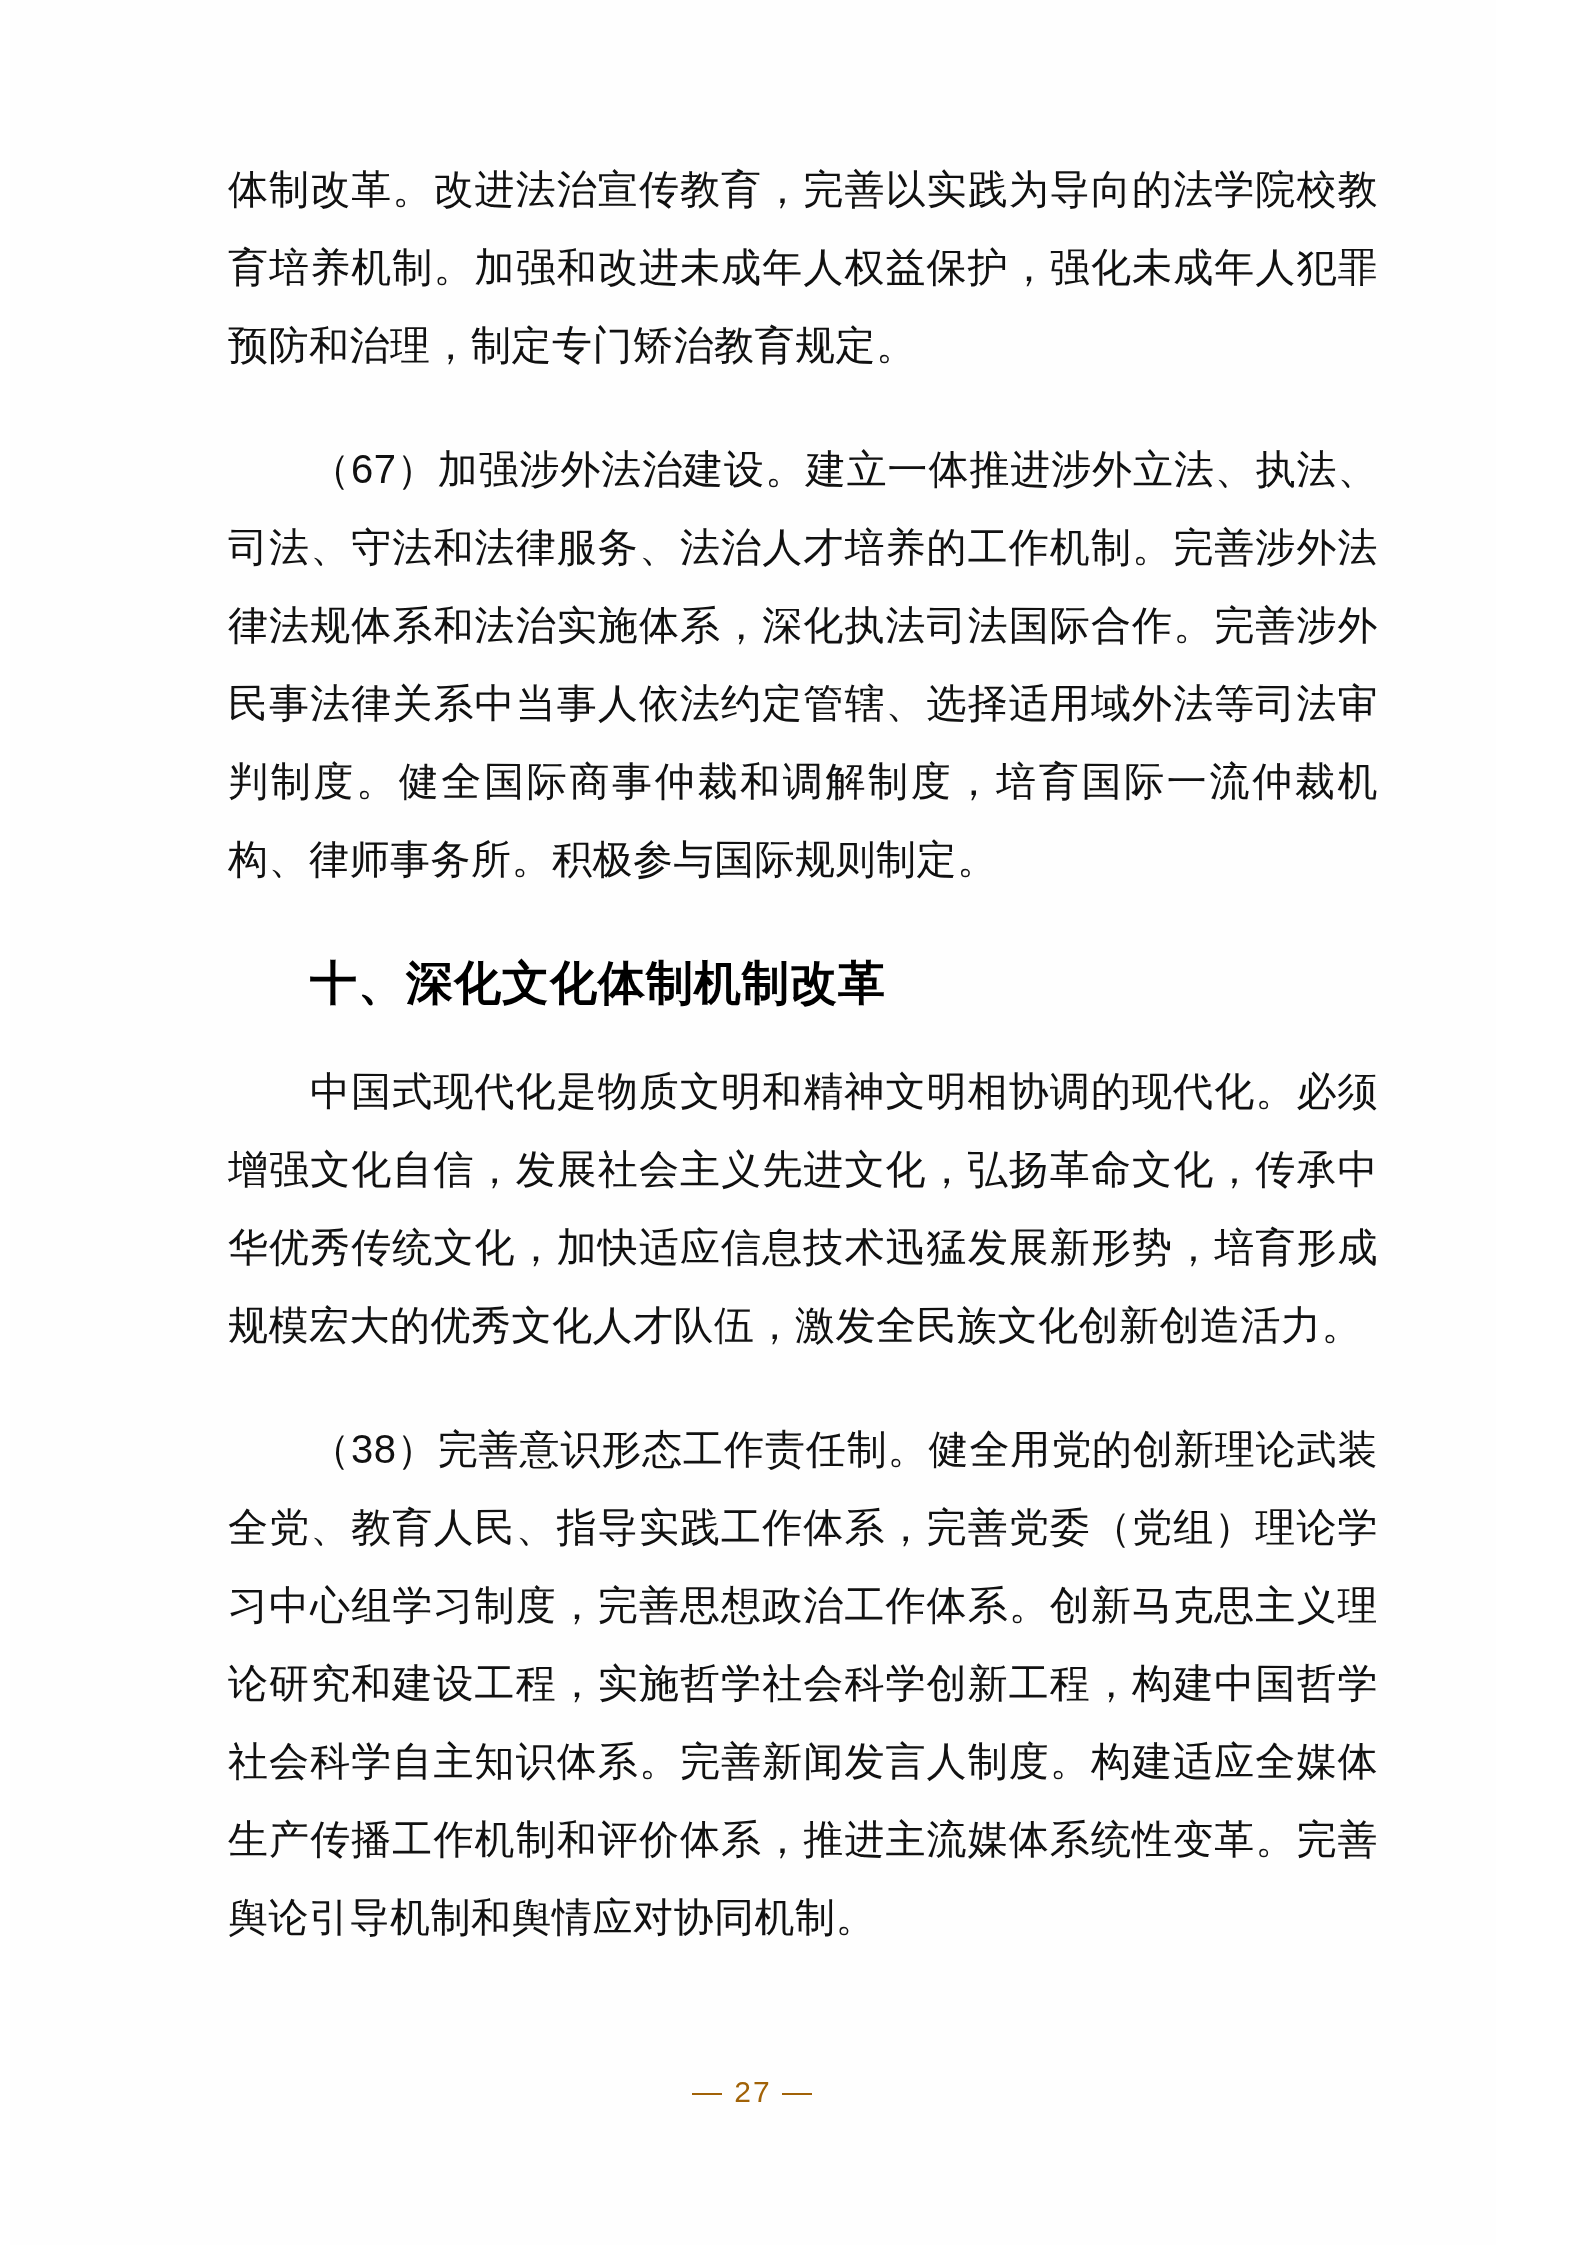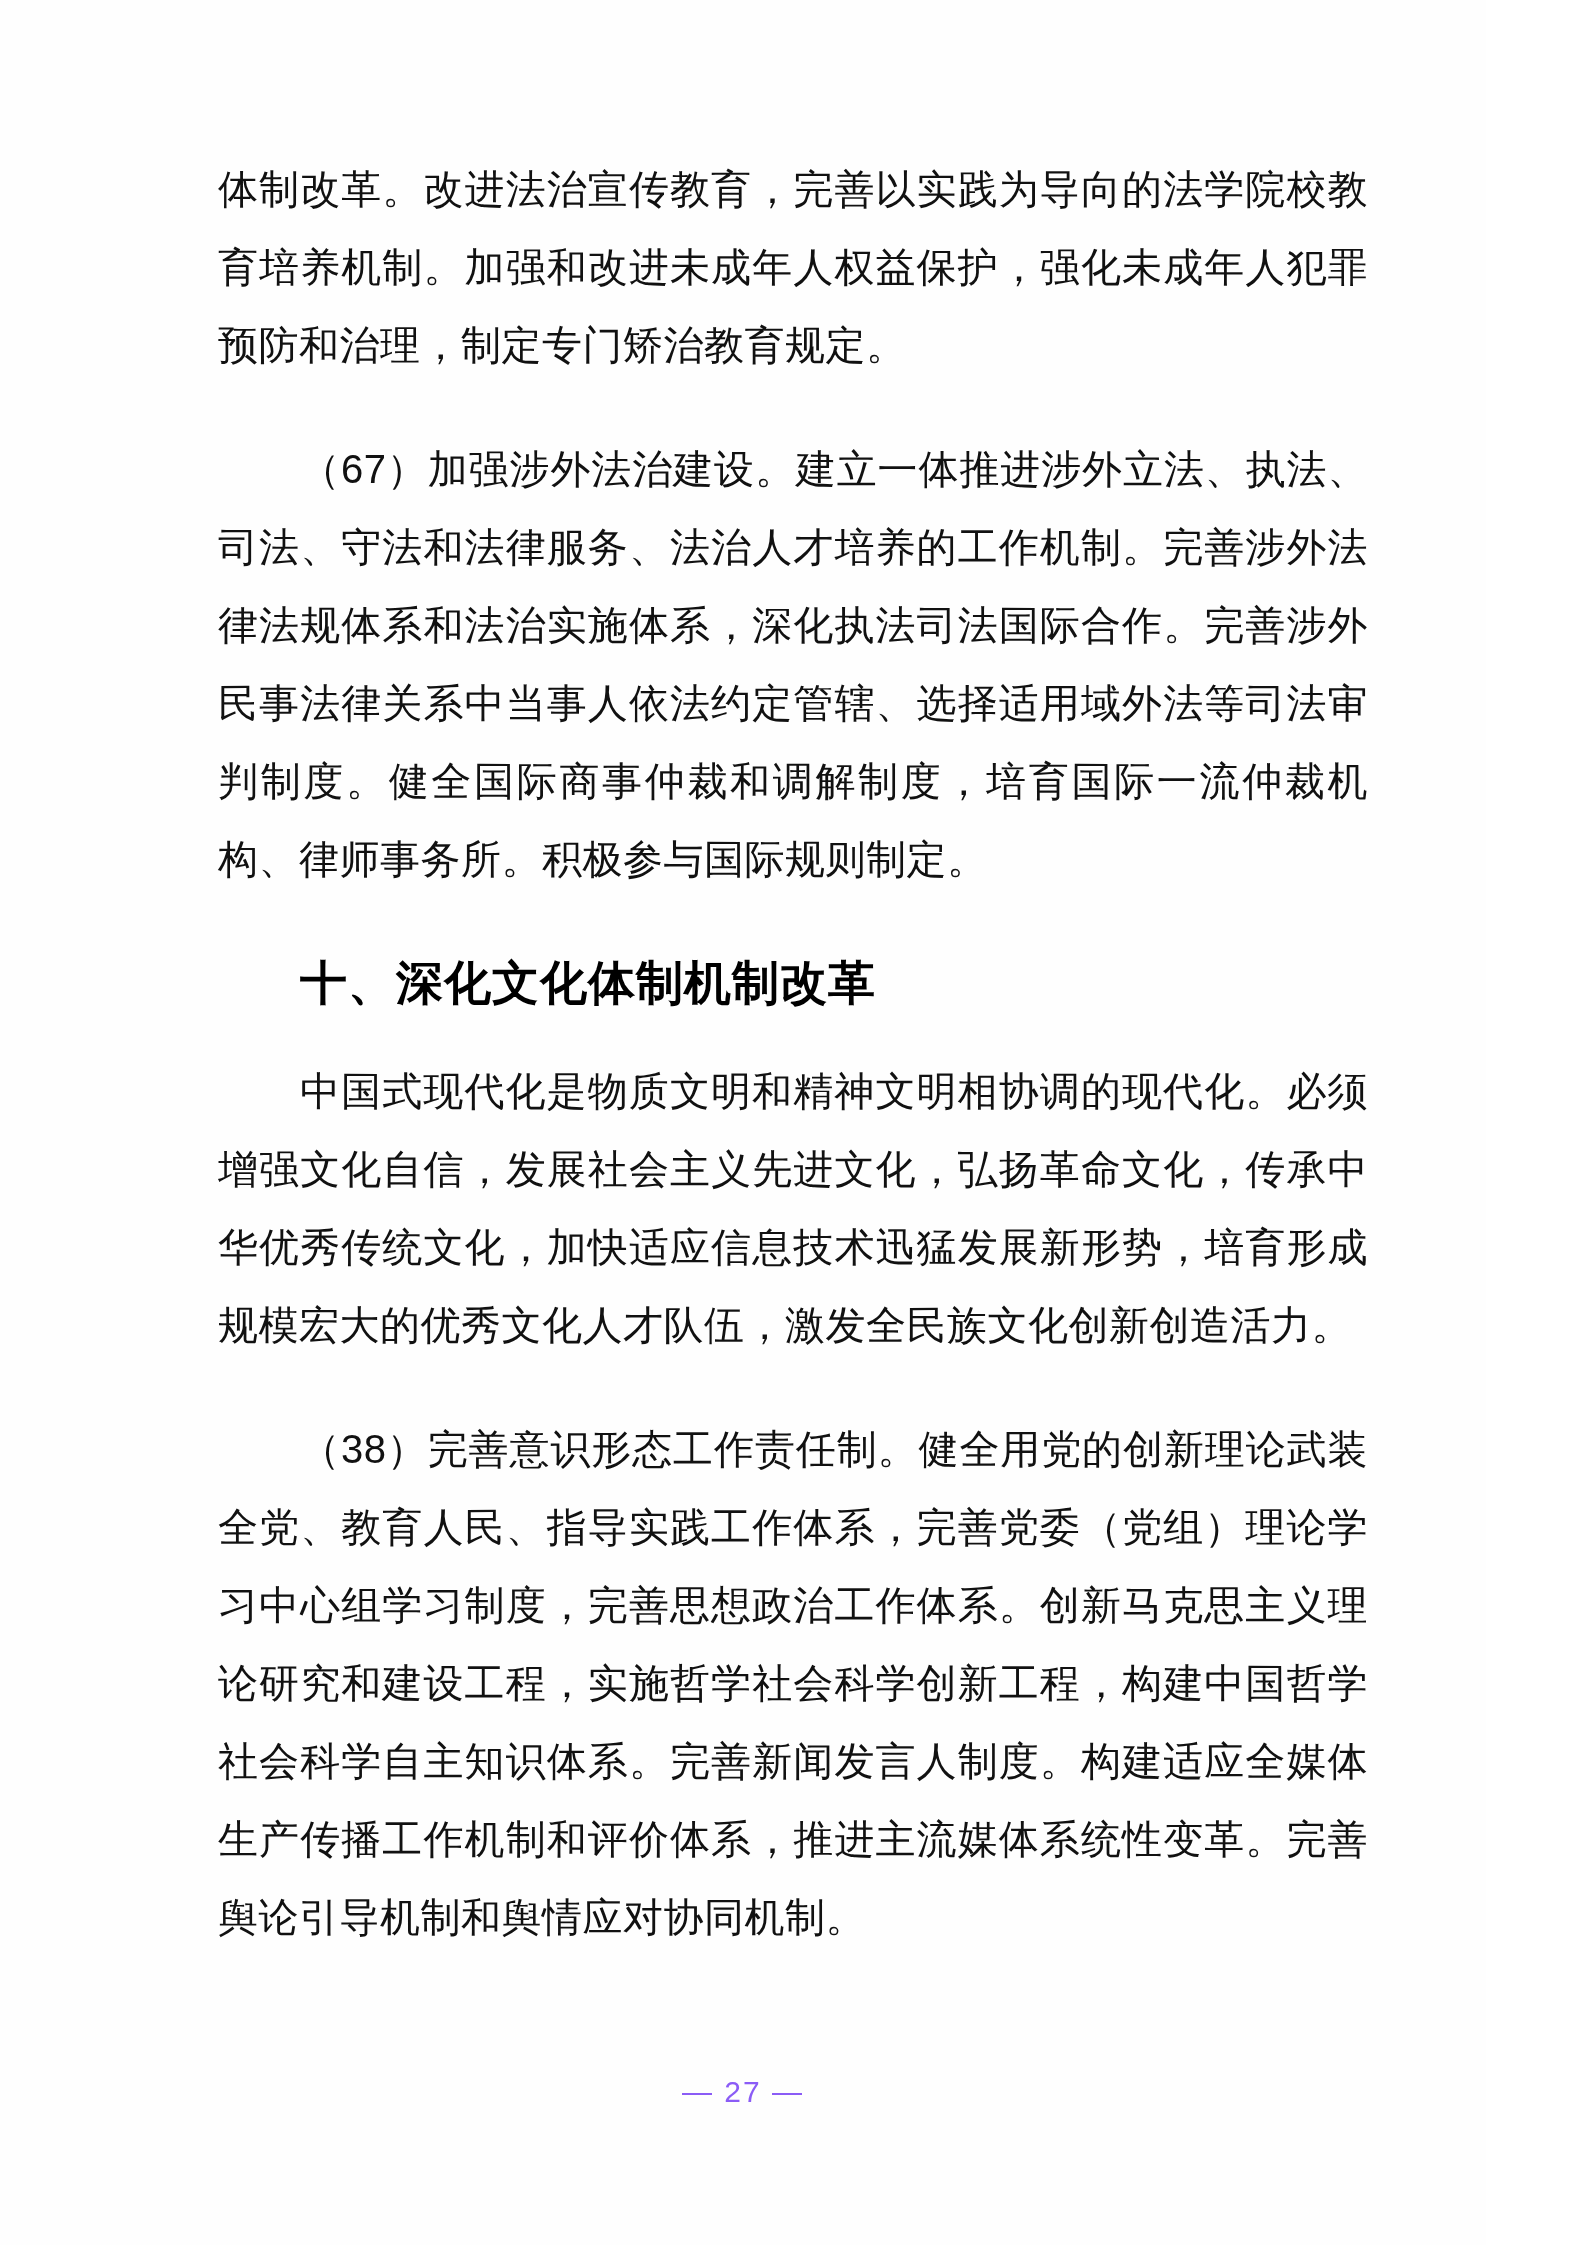--- a/index.html
+++ b/index.html
@@ -10,21 +10,21 @@
   body {
     width: 1587px;
     height: 2245px;
     font-family: "Liberation Sans", sans-serif;
     color: #0d0d0d;
     position: relative;
     overflow: hidden;
   }
   .page {
     position: absolute;
-    left: 0;
+    left: 10px;
     top: 0;
     width: 1486px;
     height: 2245px;
     background: #fefefe;
     box-sizing: border-box;
     padding: 150px 218px 0 218px;
   }
   .content {
     width: 1150px;
   }
@@ -54,21 +54,21 @@
     color: #000000;
   }
   .spacer-sm { height: 16px; }
   .footer {
     position: absolute;
     left: 0;
     right: 0;
     bottom: 136px;
     text-align: center;
     font-size: 30px;
-    color: #8b5cf6;
+    color: #a16207;
     letter-spacing: 2px;
   }
 </style>
 </head>
 <body>
 
 <div class="page">
   <div class="content">
 
     <p class="para cont">体制改革。改进法治宣传教育，完善以实践为导向的法学院校教育培养机制。加强和改进未成年人权益保护，强化未成年人犯罪预防和治理，制定专门矫治教育规定。</p>

